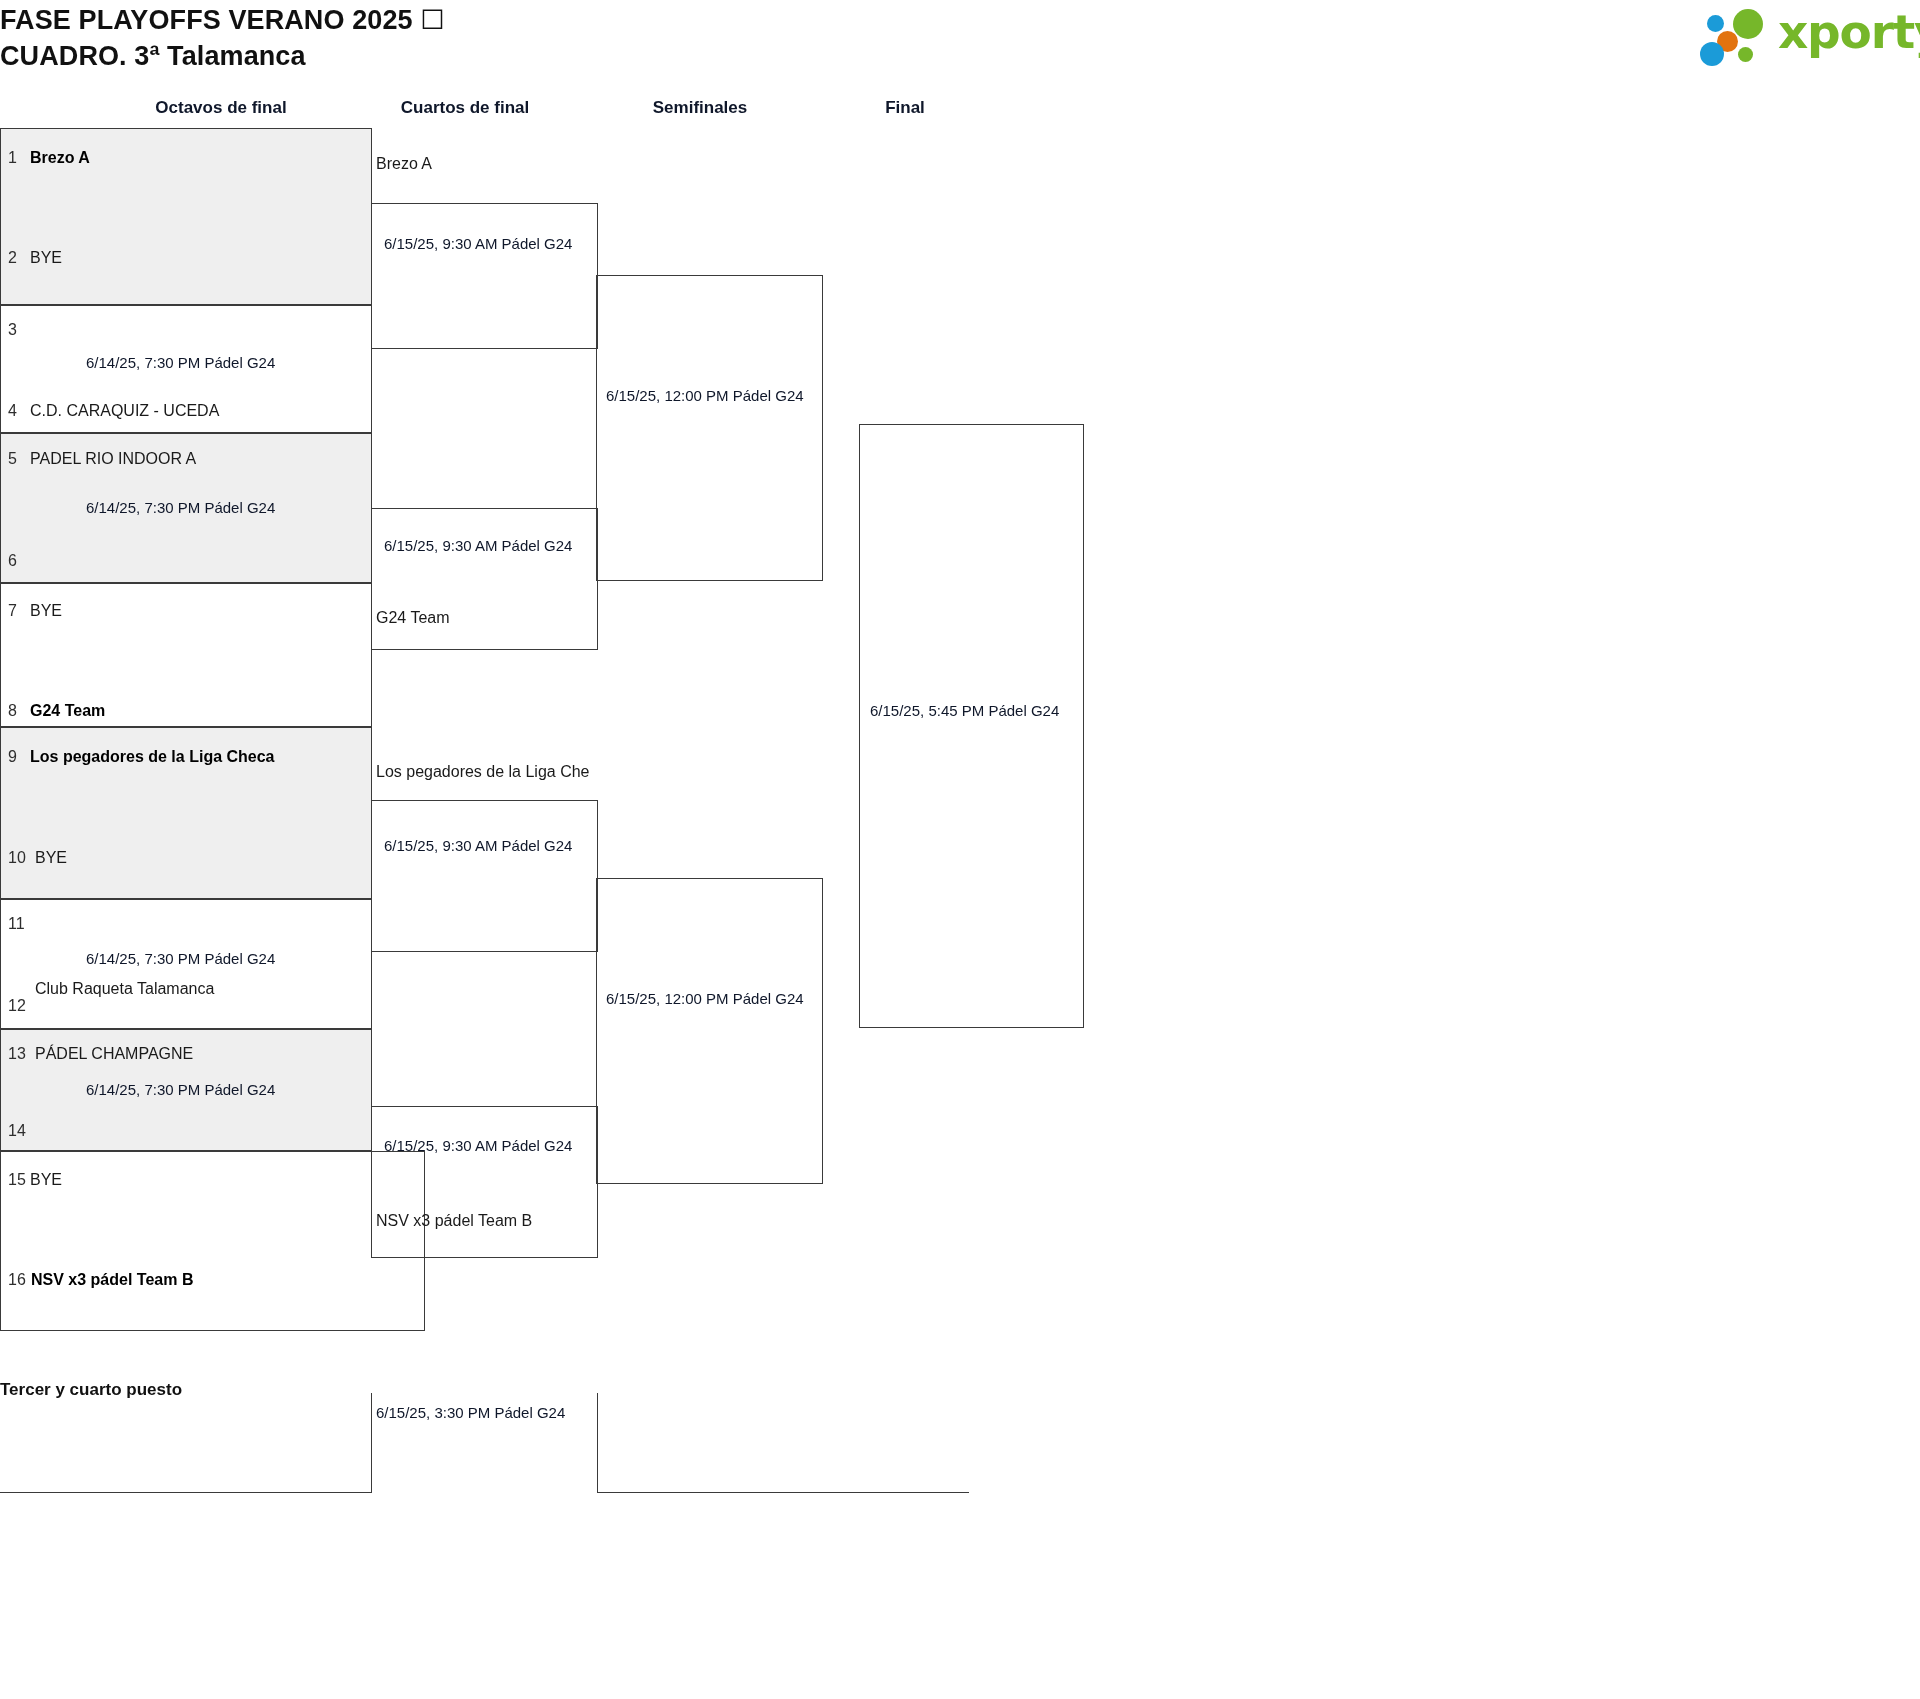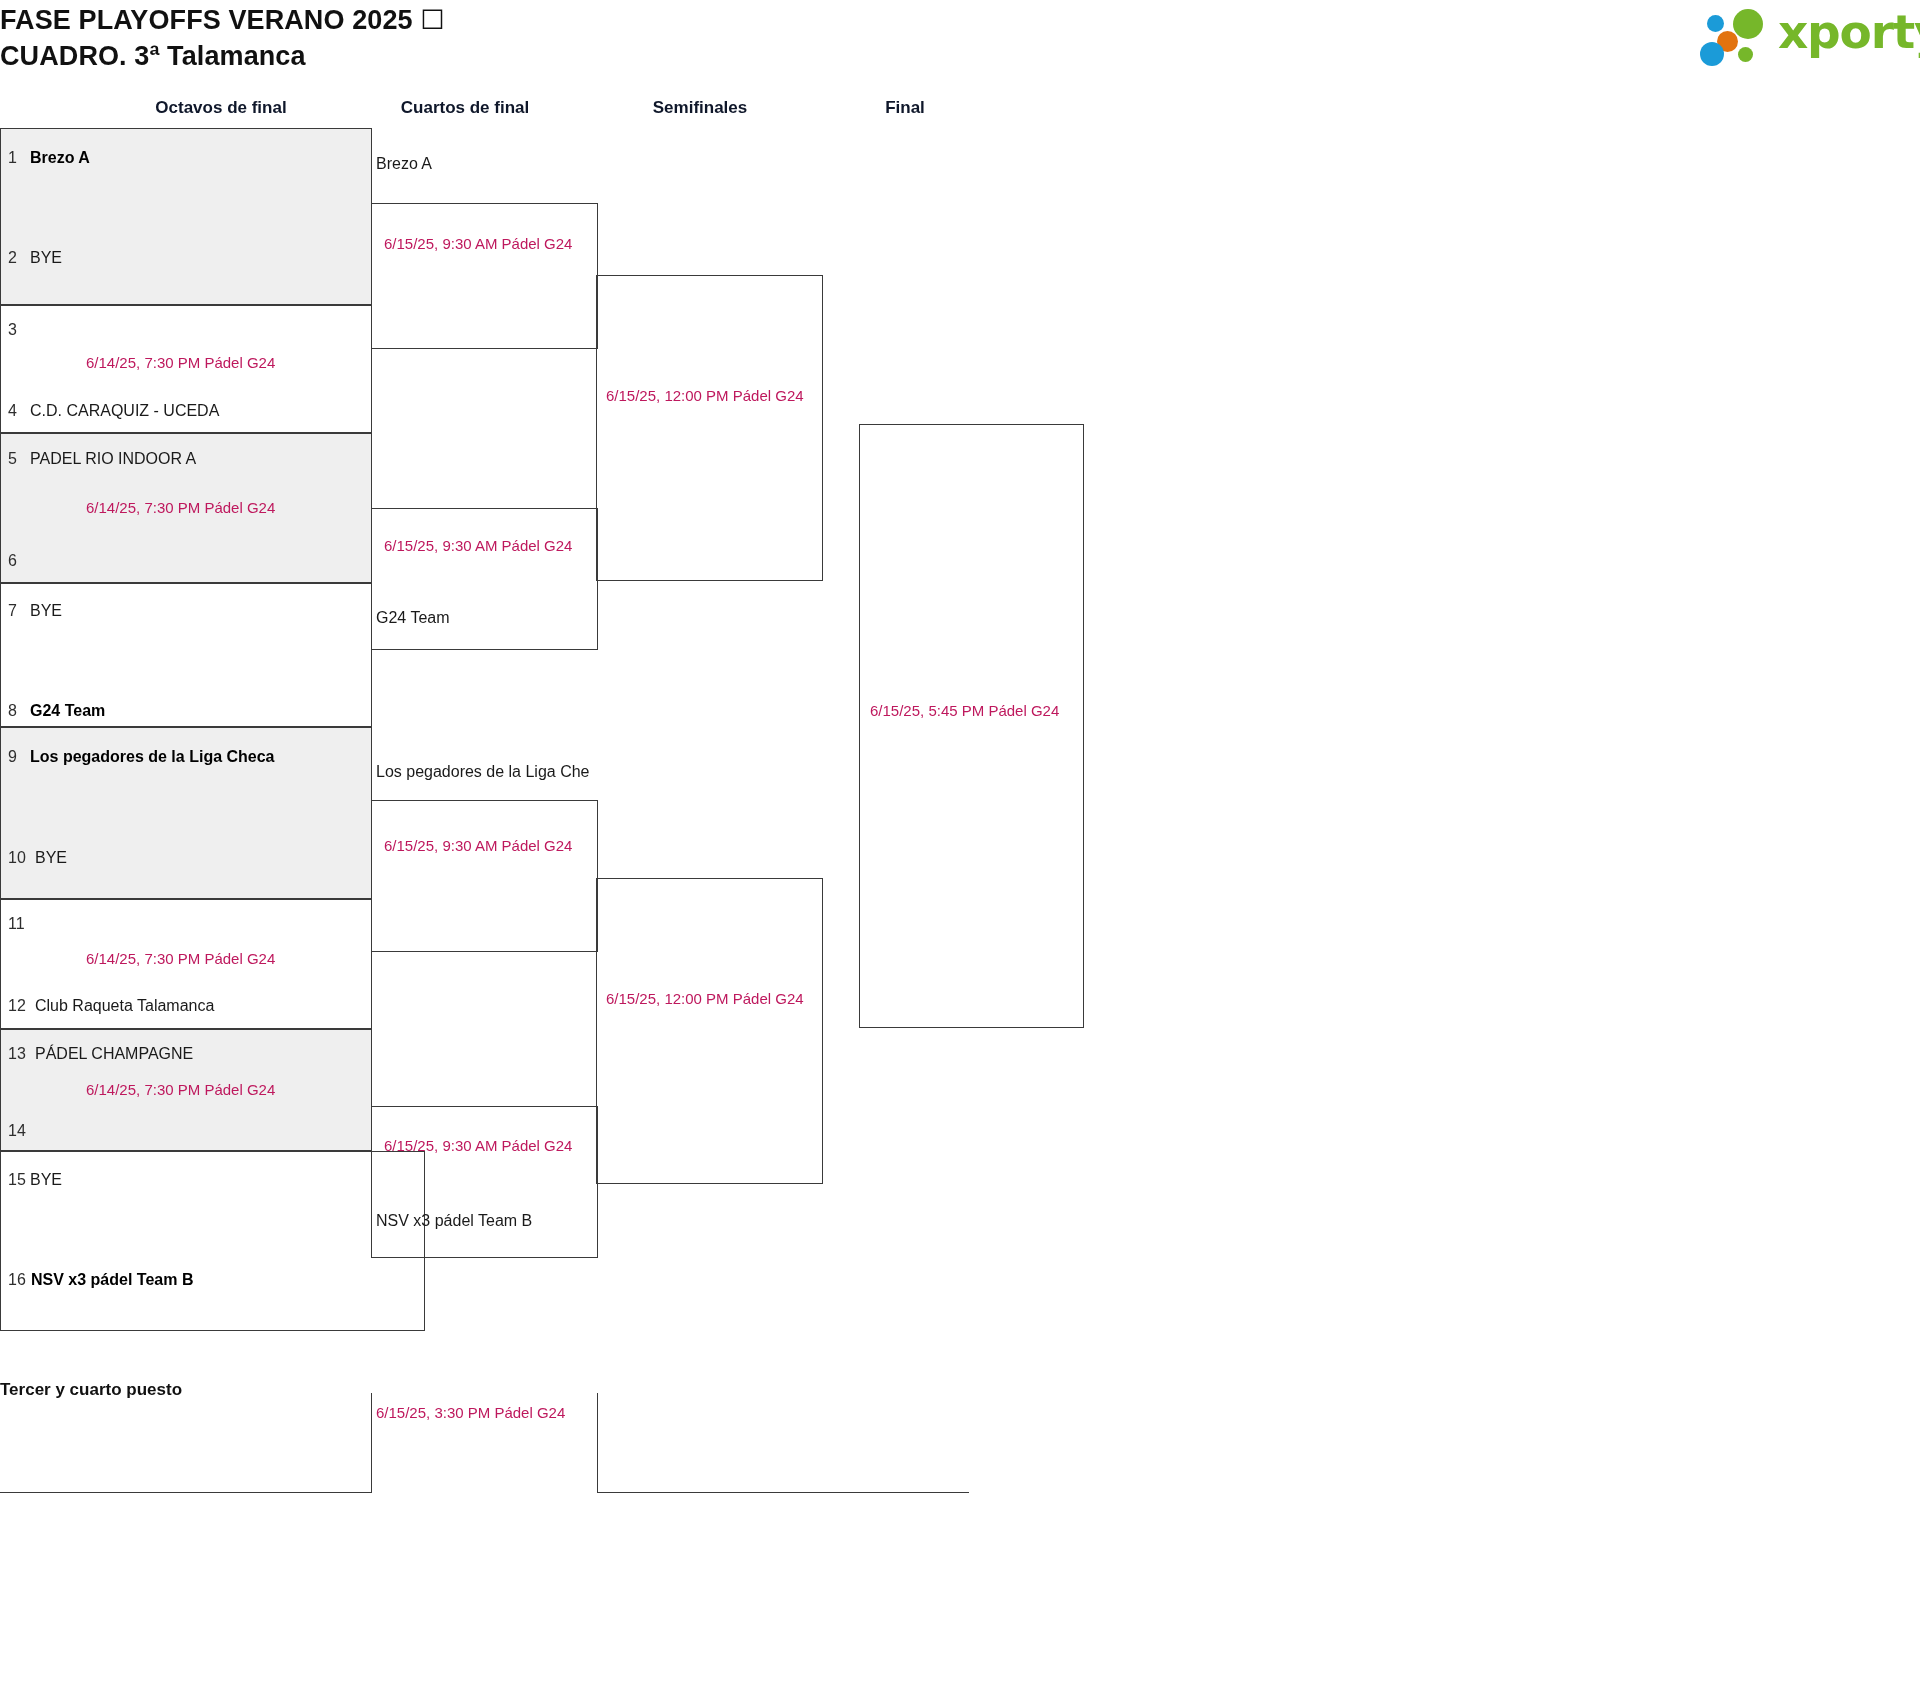--- a/index.html
+++ b/index.html
@@ -95,21 +95,21 @@
     font-size: 16px;
     color: #1a1a1a;
     line-height: 18px;
     white-space: nowrap;
   }
   .seed-name.winner { font-weight: 700; color: #000000; }
 
   .match-label {
     position: absolute;
     font-size: 15px;
-    color: #be185d;
+    color: #0f172a;
     line-height: 18px;
     white-space: nowrap;
   }
 
   .adv-name {
     position: absolute;
     font-size: 16px;
     color: #1a1a1a;
     line-height: 18px;
     white-space: nowrap;
@@ -207,21 +207,21 @@
     <span class="seed-name winner" style="top:20px;">Los pegadores de la Liga Checa</span>
     <span class="seed-num" style="top:121px;">10</span>
     <span class="seed-name" style="left:34px; top:121px;">BYE</span>
   </div>
 
   <div class="seed-cell" style="left:0px; top:899px; width:372px; height:130px;">
     <span class="seed-num" style="top:15px;">11</span>
     <span class="seed-name" style="top:15px;"></span>
     <span class="match-label" style="left:85px; top:50px;">6/14/25, 7:30 PM Pádel G24</span>
     <span class="seed-num" style="top:97px;">12</span>
-    <span class="seed-name" style="left:34px; top:97px;">Club Raqueta Talamanca</span>
+    <span class="seed-name" style="left:34px; top:80px;">Club Raqueta Talamanca</span>
   </div>
 
   <div class="seed-cell shaded" style="left:0px; top:1029px; width:372px; height:122px;">
     <span class="seed-num" style="top:15px;">13</span>
     <span class="seed-name" style="left:34px; top:15px;">PÁDEL CHAMPAGNE</span>
     <span class="match-label" style="left:85px; top:51px;">6/14/25, 7:30 PM Pádel G24</span>
     <span class="seed-num" style="top:92px;">14</span>
     <span class="seed-name" style="top:92px;"></span>
   </div>
 

